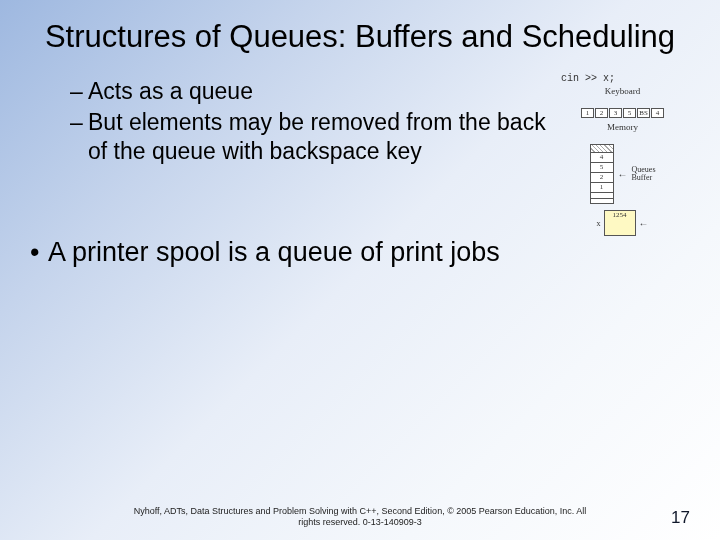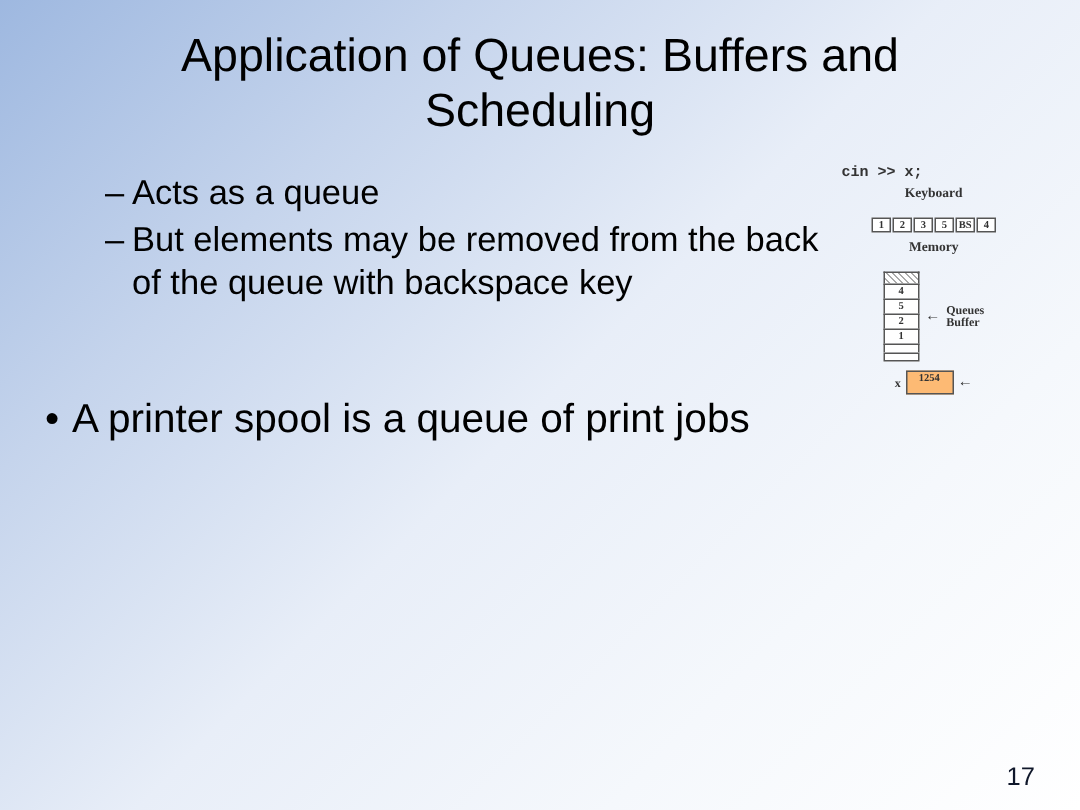--- a/index.html
+++ b/index.html
@@ -57,21 +57,20 @@
     left: 0;
     top: 0;
   }
   .figure {
     width: 135px;
     margin-left: 8px;
     margin-top: -4px;
     font-family: "Times New Roman", serif;
     font-size: 9px;
     color: #333;
-    font-weight: bold;
   }
   .fig-code {
     font-family: "Courier New", monospace;
     font-size: 10px;
     padding-left: 6px;
     margin-bottom: 2px;
   }
   .fig-section-label {
     font-size: 9px;
     text-align: center;
@@ -126,25 +125,25 @@
     display: flex;
     gap: 3px;
     align-items: center;
     justify-content: center;
     margin-top: 6px;
   }
   .x-label { font-size: 8px; }
   .x-cell {
     border: 1px solid #555;
     width: 32px;
-    height: 16px;
+    height: 26px;
     font-size: 7px;
     text-align: center;
     line-height: 9px;
-    background: #fdba74;
+    background: #fef9c3;
   }
   .arrow {
     font-size: 10px;
     line-height: 1;
   }
   .footer {
     position: absolute;
     bottom: 12px;
     left: 0;
     width: 100%;
@@ -165,21 +164,21 @@
     font-size: 17px;
     color: #0f172a;
     width: 40px;
     text-align: right;
   }
   .footer-spacer { width: 40px; }
 </style>
 </head>
 <body>
 
-<div class="title">Application of Queues: Buffers and Scheduling</div>
+<div class="title">Structures of Queues: Buffers and Scheduling</div>
 
 <div class="content">
 
 
   <div class="row">
     <div class="sub-bullets">
       <div class="bullet-l2">Acts as a queue</div>
       <div class="bullet-l2">But elements may be removed from the back of the queue with backspace key</div>
     </div>
 
@@ -218,14 +217,15 @@
       </div>
     </div>
   </div>
 
   <div class="bullet-l1">A printer spool is a queue of print jobs</div>
 
 </div>
 
 <div class="footer">
   <div class="footer-spacer"></div>
+  <div class="footer-cite">Nyhoff, ADTs, Data Structures and Problem Solving with C++, Second Edition, © 2005 Pearson Education, Inc. All rights reserved. 0-13-140909-3</div>
   <div class="page-num">17</div>
 </div>
 
 </body></html>

